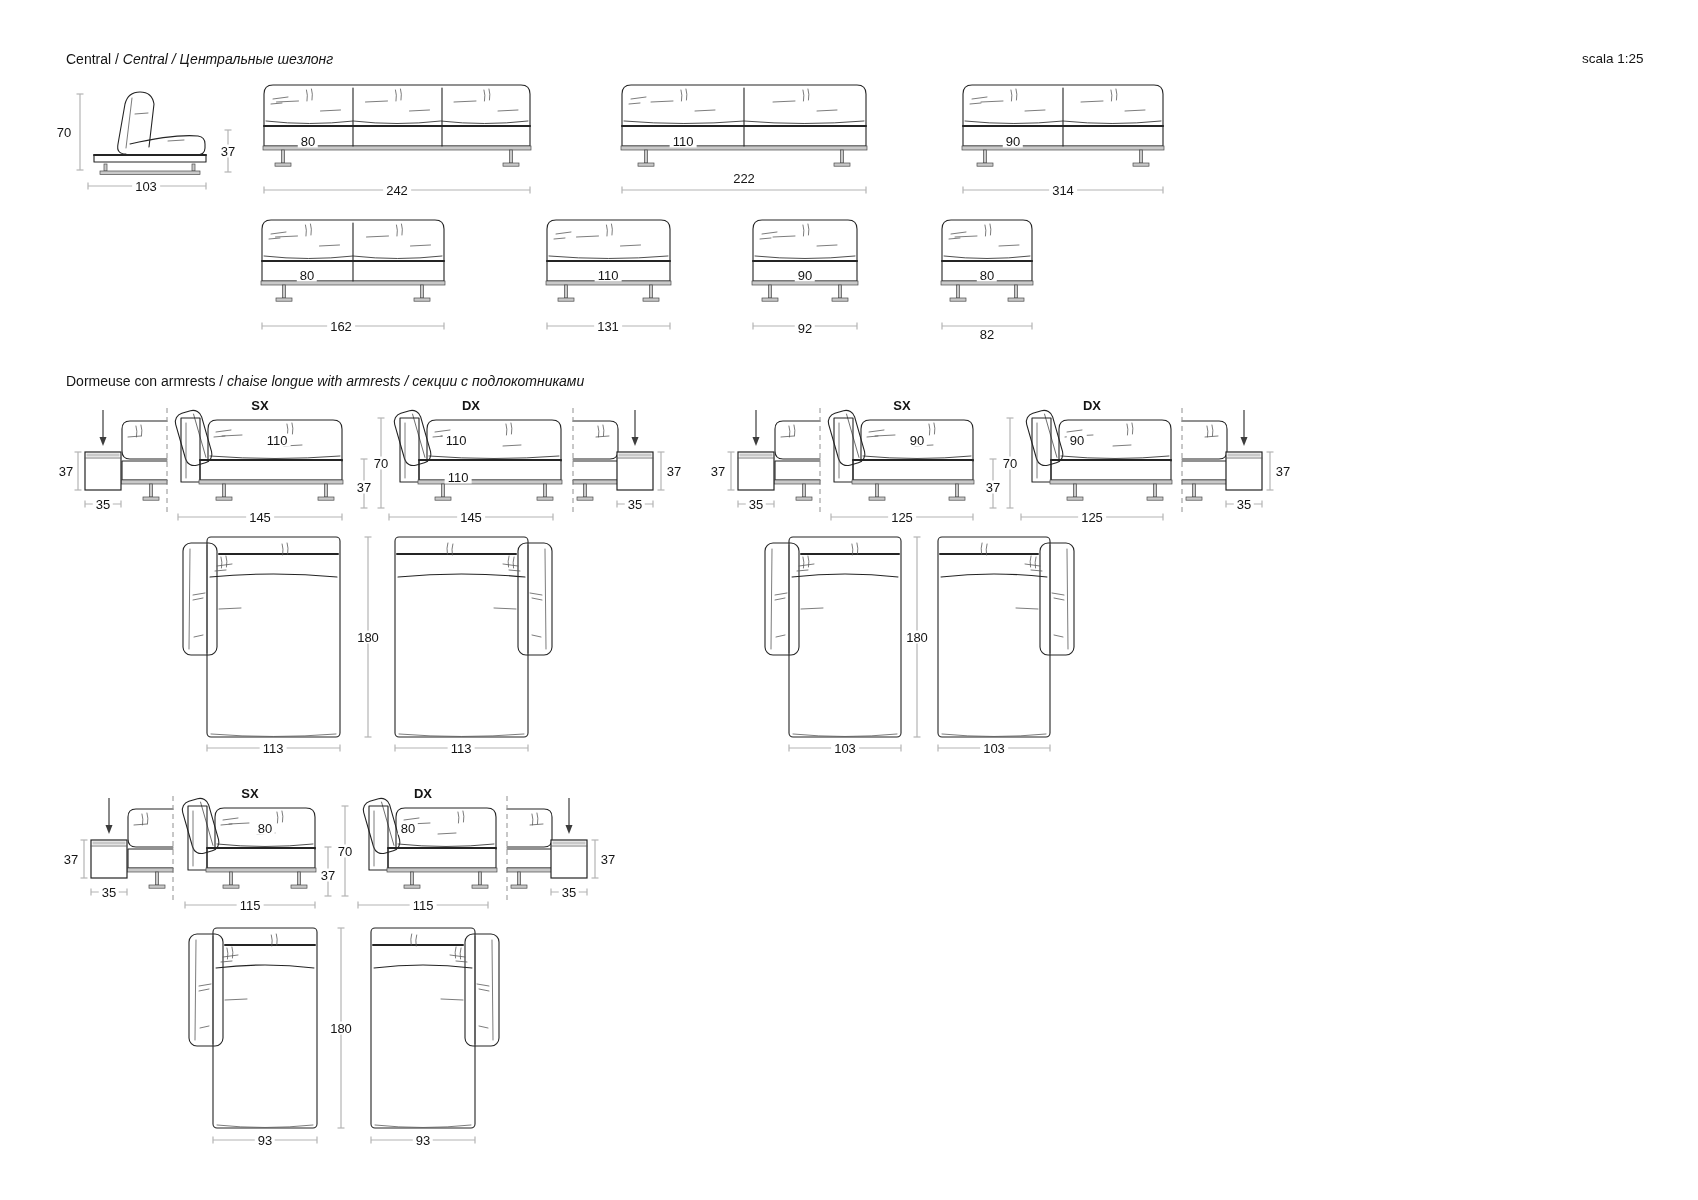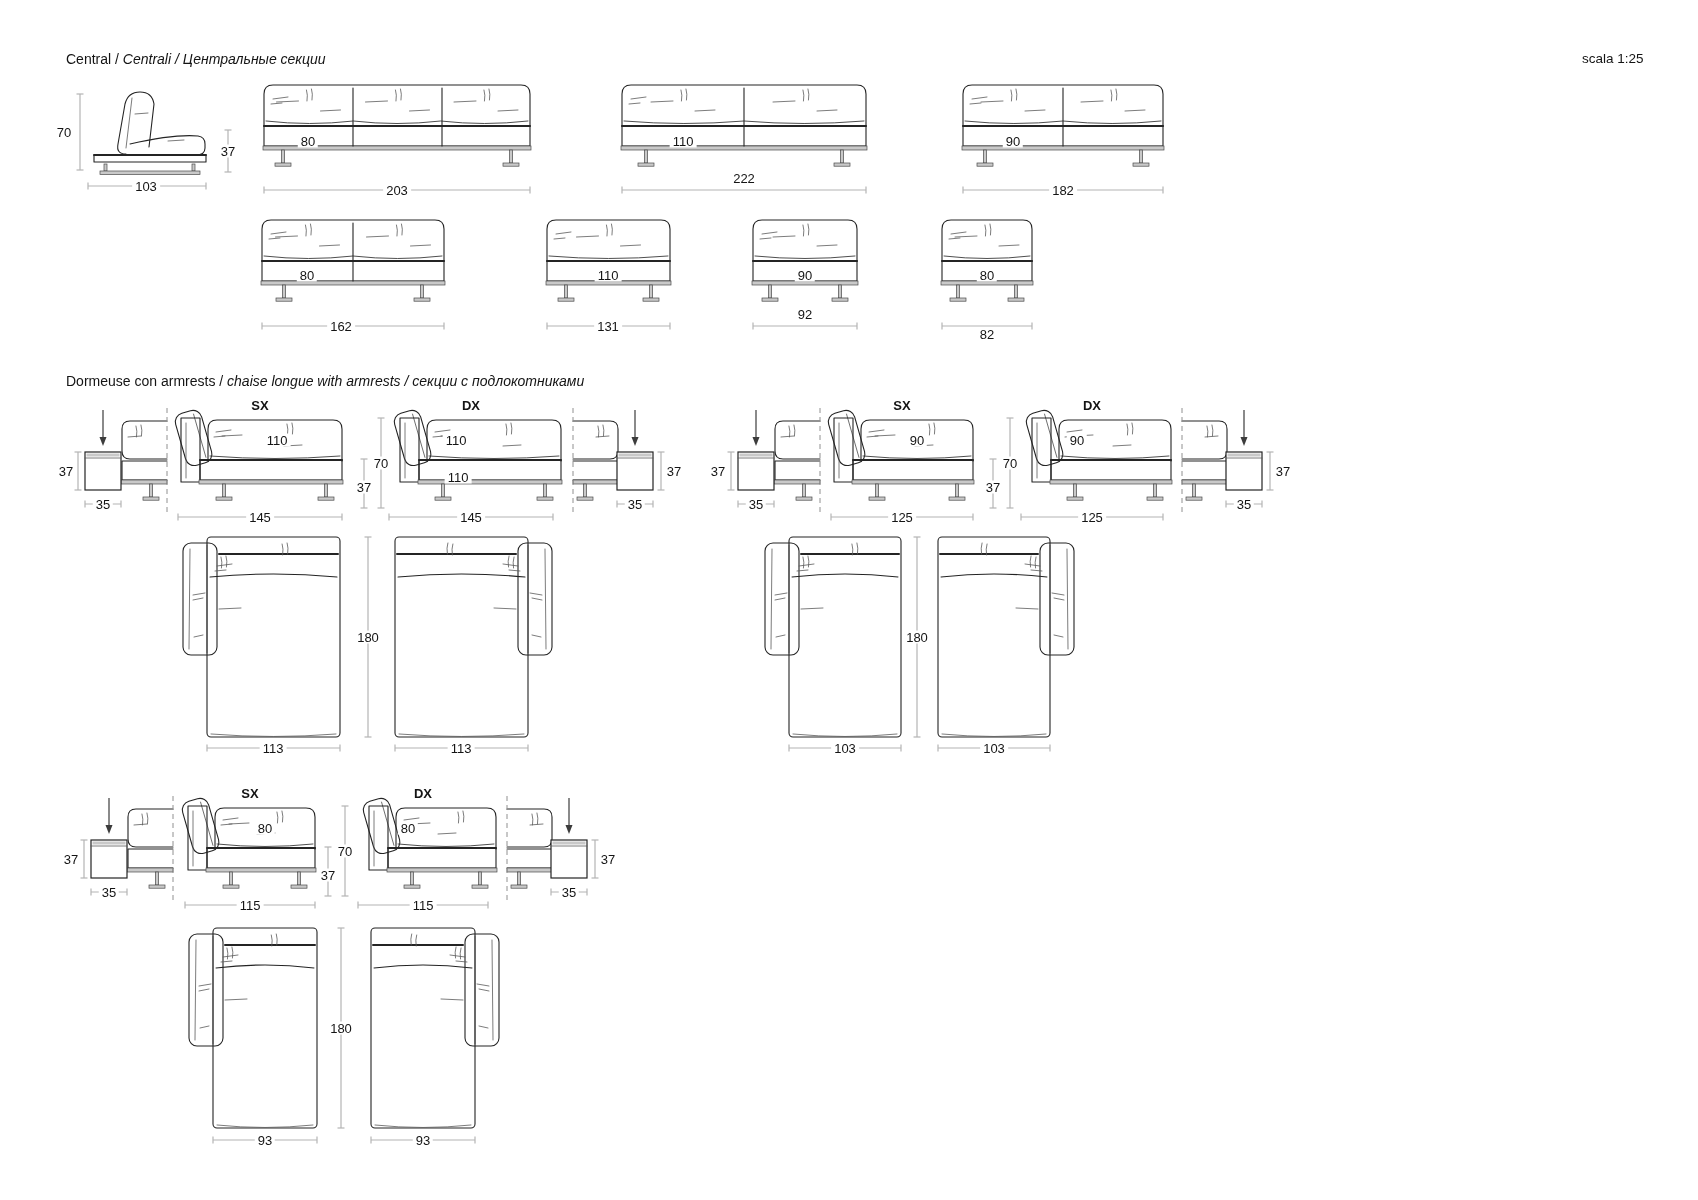--- a/index.html
+++ b/index.html
@@ -610,40 +610,40 @@
       <path d="M 414 947 q 1.5 5 .5 11" class="sd"></path>
       <line x1="405" y1="957" x2="420" y2="955" class="sd"></line>
       <line x1="403" y1="962" x2="414" y2="961" class="sd"></line>
       <line x1="407" y1="1000" x2="429" y2="999" class="sd"></line>
       <line x1="381" y1="986" x2="393" y2="984" class="sd"></line>
       <line x1="381" y1="991" x2="391" y2="989" class="sd"></line>
       <line x1="382" y1="1028" x2="391" y2="1026" class="sd"></line>
     </g>
   </svg>
 
-<div class="ttl" style="left:66px;top:59px"><span>Central / </span><i>Centrali / Центральные секции</i></div>
+<div class="ttl" style="left:66px;top:59px"><span>Central / </span><i>Central / Центральные шезлонг</i></div>
 <div class="ttl" style="left:1582px;top:58px;font-size:13.5px">scala 1:25</div>
 <div class="ttl" style="left:66px;top:381px"><span>Dormeuse con armrests / </span><i>chaise longue with armrests / секции с подлокотниками</i></div>
 
 <span class="lbl" style="left:64px;top:132px">70</span>
 <span class="lbl" style="left:228px;top:151px">37</span>
 <span class="lbl" style="left:146px;top:186px">103</span>
 
 <span class="lbl" style="left:308px;top:141px">80</span>
-<span class="lbl" style="left:397px;top:190px">203</span>
+<span class="lbl" style="left:397px;top:190px">242</span>
 <span class="lbl" style="left:683px;top:141px">110</span>
 <span class="lbl" style="left:744px;top:178px">222</span>
 <span class="lbl" style="left:1013px;top:141px">90</span>
-<span class="lbl" style="left:1063px;top:190px">182</span>
+<span class="lbl" style="left:1063px;top:190px">314</span>
 <span class="lbl" style="left:307px;top:275px">80</span>
 <span class="lbl" style="left:341px;top:326px">162</span>
 <span class="lbl" style="left:608px;top:275px">110</span>
 <span class="lbl" style="left:608px;top:326px">131</span>
 <span class="lbl" style="left:805px;top:275px">90</span>
-<span class="lbl" style="left:805px;top:314px">92</span>
+<span class="lbl" style="left:805px;top:328px">92</span>
 <span class="lbl" style="left:987px;top:275px">80</span>
 <span class="lbl" style="left:987px;top:334px">82</span>
 
 <span class="lbl b" style="left:260px;top:405px">SX</span>
 <span class="lbl b" style="left:471px;top:405px">DX</span>
 <span class="lbl" style="left:277px;top:440px">110</span>
 <span class="lbl" style="left:456px;top:440px">110</span>
 <span class="lbl" style="left:458px;top:477px">110</span>
 <span class="lbl" style="left:260px;top:517px">145</span>
 <span class="lbl" style="left:471px;top:517px">145</span>

